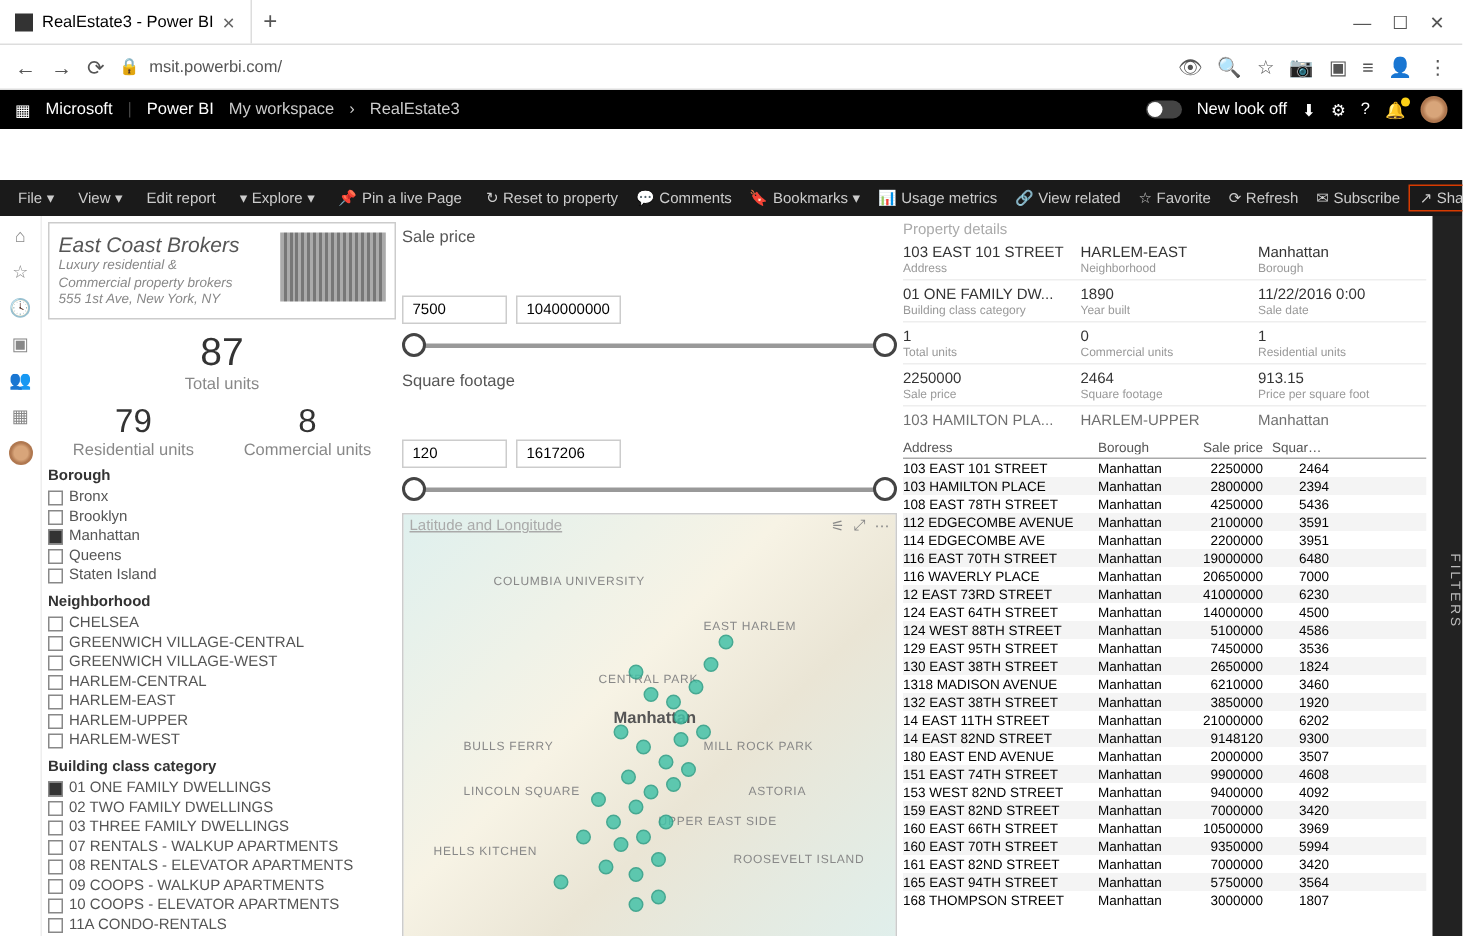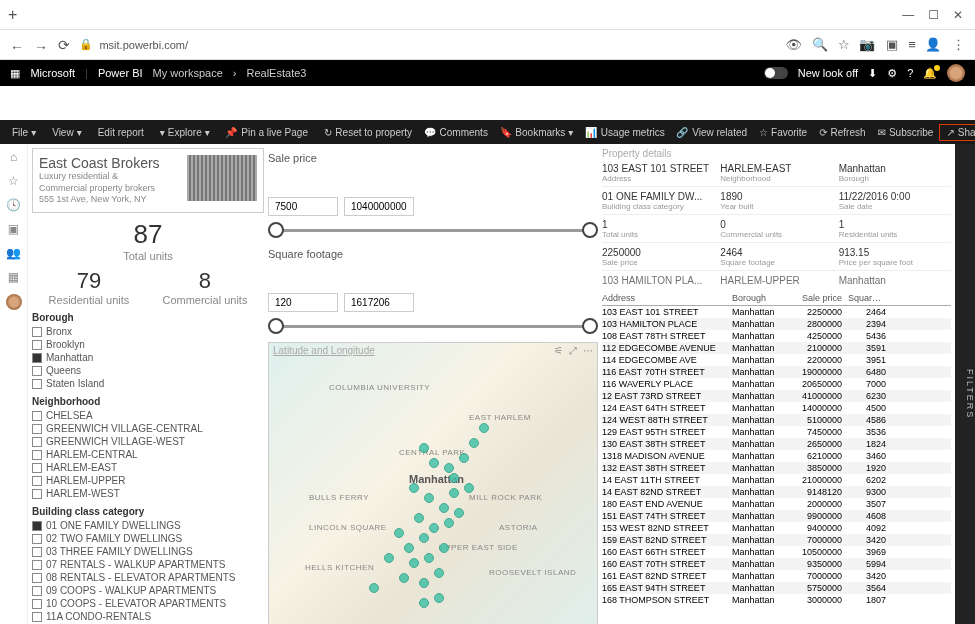--- a/index.html
+++ b/index.html
@@ -31,21 +31,21 @@
 .cmdbar .right { margin-left: auto; display: flex; align-items: center; }
 .cmdbar .share { border: 1px solid #d83b01; padding: 2px 6px; }
 
 .workspace { display: flex; height: calc(624px - 30px - 30px - 26px - 24px - 20px); }
 .leftrail { width: 28px; background: #fff; border-right: 1px solid #eee; display: flex; flex-direction: column; align-items: center; padding-top: 6px; gap: 10px; color: #888; font-size: 12px; }
 .rightrail { width: 20px; background: #222; color: #bbb; writing-mode: vertical-rl; text-align: center; font-size: 9px; padding-top: 6px; letter-spacing: 2px; }
 
 .canvas { flex: 1; display: grid; grid-template-columns: 232px 330px 1fr; gap: 4px; padding: 4px; overflow: hidden; }
 
 .card { border: 1px solid #ccc; padding: 6px; display: flex; gap: 6px; }
-.card .info { flex: 1; }
+.card .info { flex: 1; font-style: italic; }
 .card .title { font-size: 14px; color: #555; }
 .card .sub { font-size: 9px; color: #888; line-height: 1.3; }
 .card .img { width: 70px; height: 46px; background: repeating-linear-gradient(90deg,#aaa 0 2px,#777 2px 4px); }
 
 .kpi-big { text-align: center; }
 .kpi-big .val { font-size: 26px; color: #333; }
 .kpi-big .lbl { font-size: 11px; color: #888; }
 .kpi-row { display: flex; justify-content: space-around; margin-top: 6px; }
 
 .slicer-group { font-size: 10px; color: #555; margin-top: 6px; }
@@ -86,20 +86,25 @@
 
 .footer { height: 20px; background: #fafafa; border-top: 1px solid #ddd; display: flex; align-items: center; padding: 0 6px; font-size: 10px; color: #666; gap: 8px; }
 .footer .pagetab { background: #fff; border: 1px solid #ccc; padding: 1px 10px; border-bottom-color: #fff; }
 
 .avatar { width: 18px; height: 18px; border-radius: 50%; background: radial-gradient(circle,#d8a57a 40%,#b07850 60%); }
 </style>
 </head>
 <body>
 
 <div class="titlebar">
+  <div class="tab">
+    <span class="favicon"></span>
+    <span>RealEstate3 - Power BI</span>
+    <span class="close">×</span>
+  </div>
   <div class="newtab">+</div>
   <div class="winctrl">
     <span>—</span>
     <span>☐</span>
     <span>✕</span>
   </div>
 </div>
 
 <div class="addrbar">
   <div class="nav">
@@ -336,21 +341,21 @@
       <div class="map" style="margin-top:8px">
         <div class="map-title">Latitude and Longitude</div>
         <div class="map-icons">
           <span>⚟</span>
           <span>⤢</span>
           <span>⋯</span>
         </div>
         <div class="centerlbl" style="left:140px;top:130px">Manhattan</div>
         <div class="label" style="left:60px;top:40px">Columbia University</div>
         <div class="label" style="left:200px;top:70px">East Harlem</div>
-        <div class="label" style="left:36px;top:220px">Hells Kitchen</div>
+        <div class="label" style="left:20px;top:220px">Hells Kitchen</div>
         <div class="label" style="left:230px;top:180px">Astoria</div>
         <div class="label" style="left:130px;top:105px">Central Park</div>
         <div class="label" style="left:200px;top:150px">Mill Rock Park</div>
         <div class="label" style="left:40px;top:180px">Lincoln Square</div>
         <div class="label" style="left:170px;top:200px">Upper East Side</div>
         <div class="label" style="left:220px;top:225px">Roosevelt Island</div>
         <div class="label" style="left:190px;top:280px">Long Island City</div>
         <div class="label" style="left:40px;top:150px">Bulls Ferry</div>
         <div class="attrib">
             <span>▶</span>

